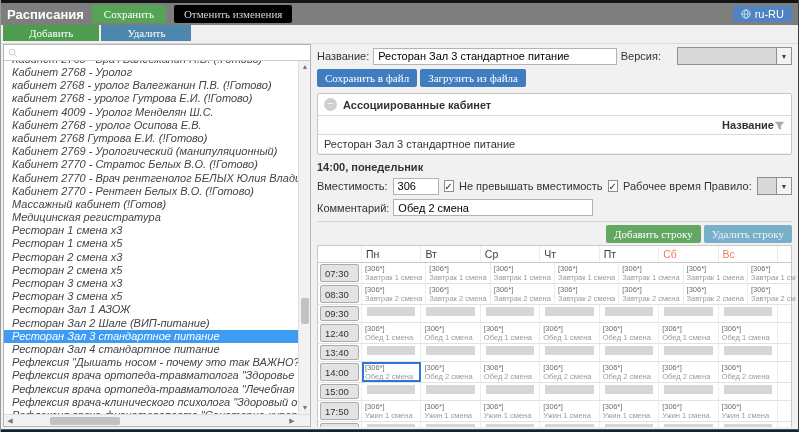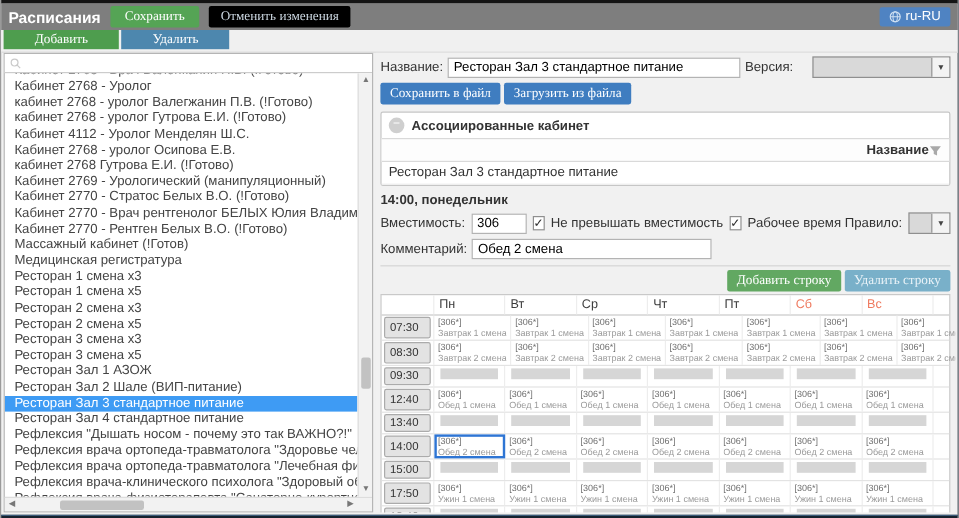--- a/index.html
+++ b/index.html
@@ -25,21 +25,21 @@
   .btn-del { background:#4d87ae; color:#fff; font-size:11px; padding:2px 26px; }
 
   
   .main { flex:1; position:relative; }
 
   
   .left-panel { position:absolute; left:2px; top:0; width:308px; bottom:2px; background:#fff; border:1px solid #b5b5b5; display:flex; flex-direction:column; }
   .search-box { height:16px; border-bottom:1px solid #ccc; display:flex; align-items:center; padding:0 4px; gap:4px; background:#fff; }
   .search-box svg { opacity:.45; }
   .search-input { border:none; outline:none; flex:1; font-size:11px; font-family:inherit; }
-  .list-wrap { flex:1; position:relative; overflow:hidden; }
+  .list-wrap { flex:1; position:relative; overflow:hidden;font-style:italic; }
   .list-scroll { position:absolute; left:0; right:12px; top:0; bottom:0; overflow:hidden; }
   .clipped-item { height:5px; overflow:hidden; }
   .clipped-item span { display:block; margin-top:-8px; font-size:11px; color:#444; padding-left:8px; white-space:nowrap; }
   .list-item { font-size:11px; color:#444; padding:0 2px 0 8px; height:13.2px; line-height:13.2px; white-space:nowrap; overflow:hidden; cursor:pointer; }
   .list-item.selected { background:#3e9bf4; color:#fff; }
   .vscroll { position:absolute; right:0; top:0; bottom:0; width:12px; background:#f2f2f2; border-left:1px solid #ddd; }
   .vscroll .arr { position:absolute; left:0; width:12px; height:12px; font-size:7px; color:#777; text-align:center; line-height:12px; }
   .vscroll .arr.up { top:0; } .vscroll .arr.dn { bottom:0; }
   .vscroll .thumb { position:absolute; left:2px; width:8px; height:26px; top:67%; background:#c2c2c2; border-radius:2px; }
   .hscroll { height:12px; border-top:1px solid #ddd; background:#f2f2f2; position:relative; }
@@ -135,21 +135,21 @@
         <input class="search-input" type="text" placeholder="" style="">
       </div>
       <div class="list-wrap">
         <div class="list-scroll">
           <div class="clipped-item">
               <span>Кабинет 2768 - Врач Валегжанин П.В. (!Готово)</span>
             </div>
         <div class="list-item">Кабинет 2768 - Уролог</div>
             <div class="list-item">кабинет 2768 - уролог Валегжанин П.В. (!Готово)</div>
             <div class="list-item">кабинет 2768 - уролог Гутрова Е.И. (!Готово)</div>
-            <div class="list-item">Кабинет 4112 - Уролог Менделян Ш.С.</div>
+            <div class="list-item">Кабинет 4009 - Уролог Менделян Ш.С.</div>
             <div class="list-item">Кабинет 2768 - уролог Осипова Е.В.</div>
             <div class="list-item">кабинет 2768 Гутрова Е.И. (!Готово)</div>
             <div class="list-item">Кабинет 2769 - Урологический (манипуляционный)</div>
             <div class="list-item">Кабинет 2770 - Стратос Белых В.О. (!Готово)</div>
             <div class="list-item">Кабинет 2770 - Врач рентгенолог БЕЛЫХ Юлия Владимировна, м/с рентгенлабо</div>
             <div class="list-item">Кабинет 2770 - Рентген Белых В.О. (!Готово)</div>
             <div class="list-item">Массажный кабинет (!Готов)</div>
             <div class="list-item">Медицинская регистратура</div>
             <div class="list-item">Ресторан 1 смена х3</div>
             <div class="list-item">Ресторан 1 смена х5</div>

